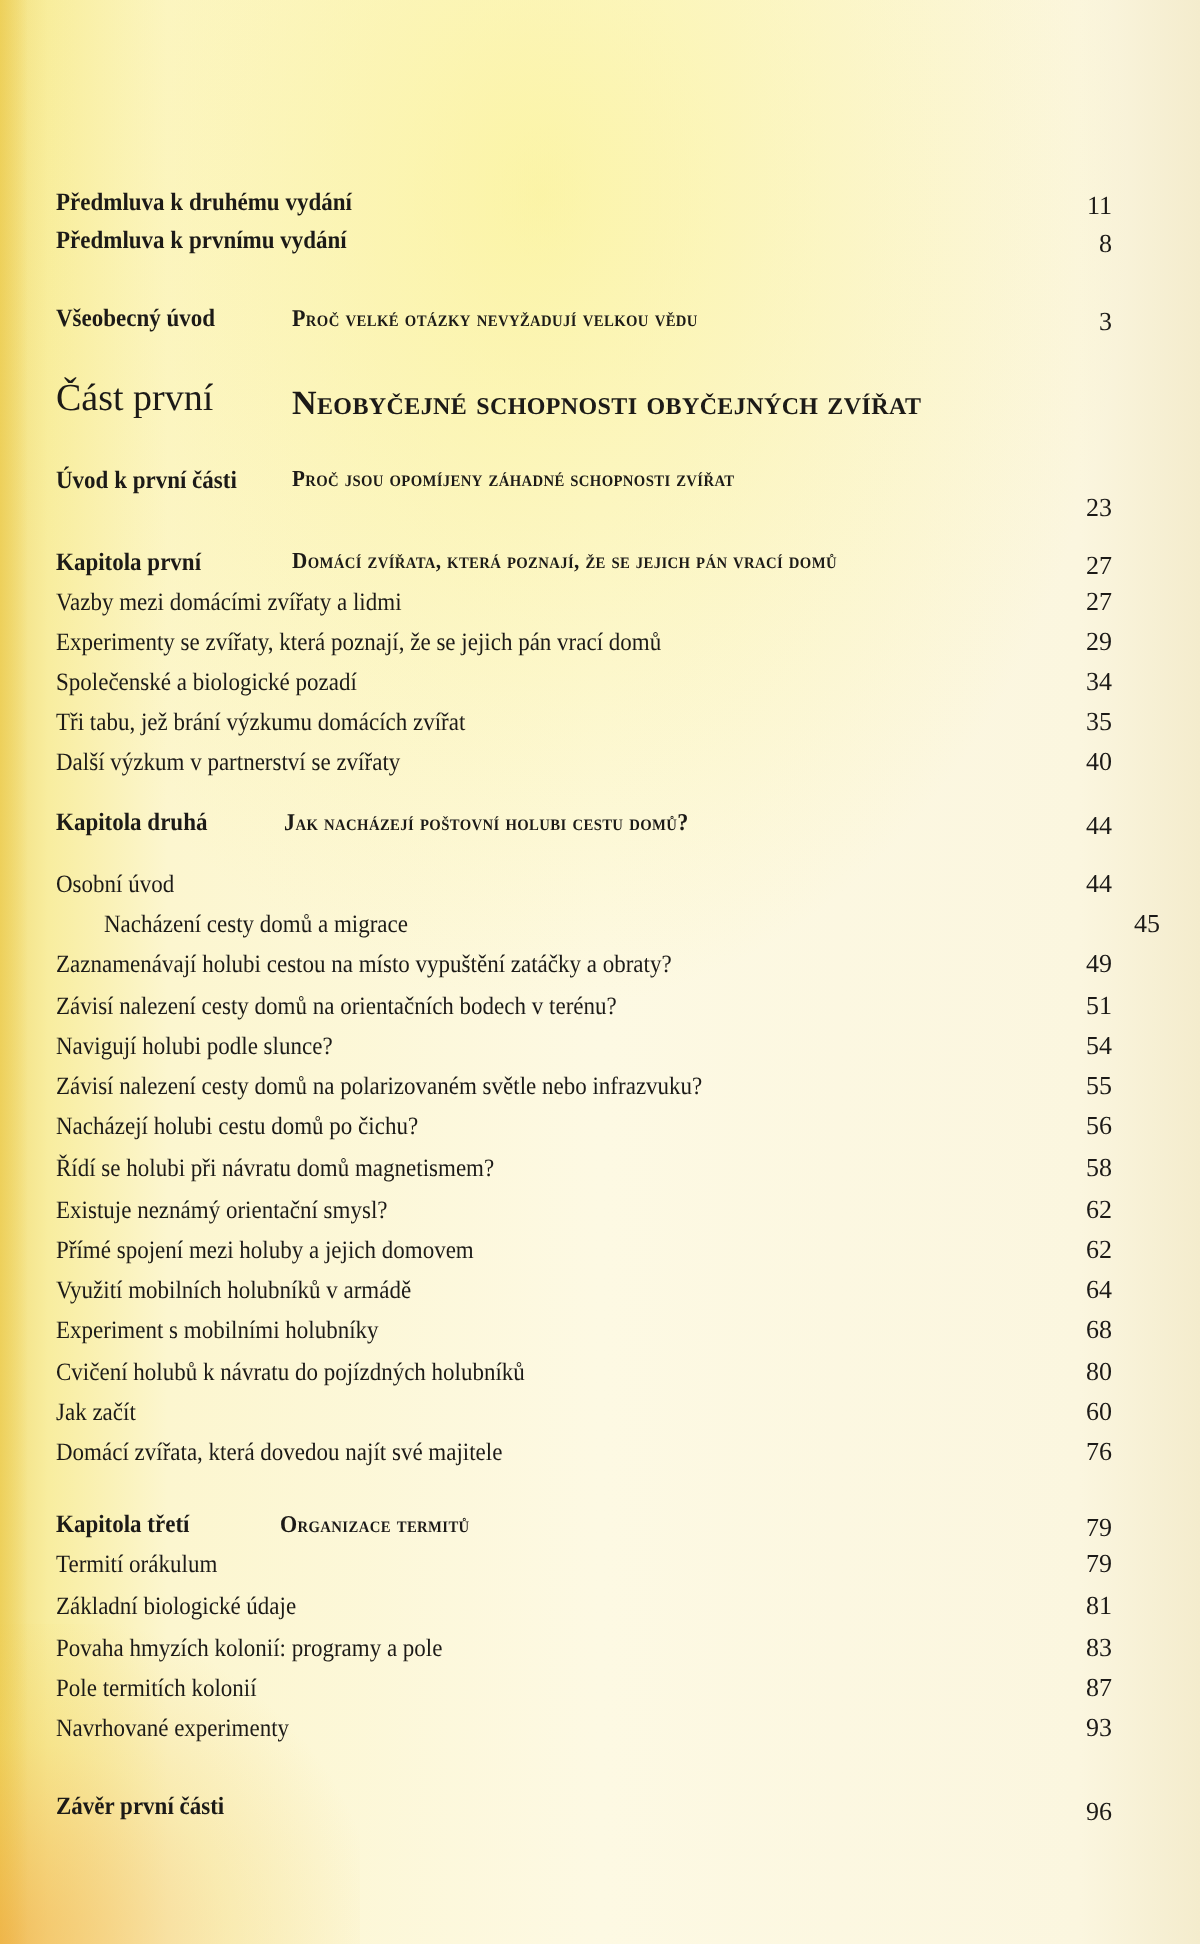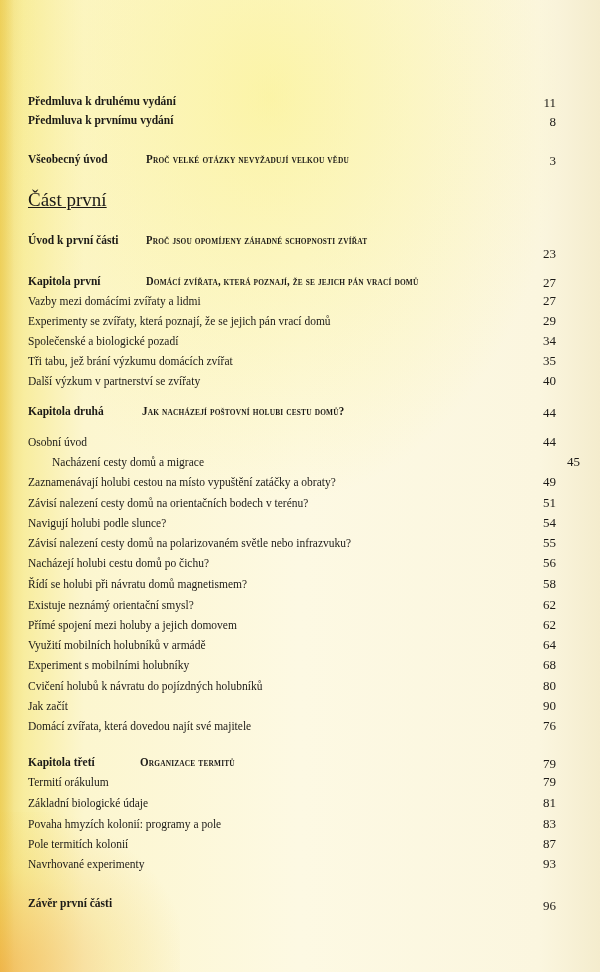--- a/index.html
+++ b/index.html
@@ -22,21 +22,21 @@
     pointer-events:none;
   }
   .row { position:absolute; left:28px; width:528px; font-size:12.5px; line-height:16px; white-space:nowrap; }
   .row .num { position:absolute; right:0; top:0; font-size:13px; }
   .bold { font-weight:bold; }
   .sc { font-variant: small-caps; font-weight:bold; letter-spacing:0.2px; }
   .label { display:inline-block; }
   .title { position:absolute; left:118px; top:0; }
   .part { font-size:19px; line-height:24px; }
   .part .title { left:118px; font-size:17px; }
-  .part .label { font-weight:normal;text-decoration:underline; }
+  .part .label { font-weight:normal; }
   .cond { transform: scaleX(0.92); transform-origin:left; display:inline-block; }
 </style>
 </head>
 <body>
 
 <div class="left-edge"></div>
 <div class="corner-bl"></div>
 
 <div>
 
@@ -50,20 +50,21 @@
   </div>
 
   <div class="row" style="top:151px;">
     <span class="label bold cond">Všeobecný úvod</span>
     <span class="title sc cond" style="font-size:12px;">Proč velké otázky nevyžadují velkou vědu</span>
     <span class="num" style="top:2px;">3</span>
   </div>
 
   <div class="row part" style="top:188px;">
     <span class="label">Část první</span>
+    <span class="title sc" style="top:2px;">Neobyčejné schopnosti obyčejných zvířat</span>
   </div>
 
   <div class="row" style="top:232px;">
     <span class="label bold cond">Úvod k první části</span>
     <span class="title sc cond" style="font-size:11.5px;">Proč jsou opomíjeny záhadné schopnosti zvířat</span>
     <span class="num" style="top:14px;">23</span>
   </div>
 
   <div class="row" style="top:273px;">
     <span class="label bold cond">Kapitola první</span>
@@ -87,21 +88,21 @@
   <div class="row" style="top:495px;"><span class="cond">Závisí nalezení cesty domů na orientačních bodech v terénu?</span><span class="num">51</span></div>
   <div class="row" style="top:515px;"><span class="cond">Navigují holubi podle slunce?</span><span class="num">54</span></div>
   <div class="row" style="top:535px;"><span class="cond">Závisí nalezení cesty domů na polarizovaném světle nebo infrazvuku?</span><span class="num">55</span></div>
   <div class="row" style="top:555px;"><span class="cond">Nacházejí holubi cestu domů po čichu?</span><span class="num">56</span></div>
   <div class="row" style="top:576px;"><span class="cond">Řídí se holubi při návratu domů magnetismem?</span><span class="num">58</span></div>
   <div class="row" style="top:597px;"><span class="cond">Existuje neznámý orientační smysl?</span><span class="num">62</span></div>
   <div class="row" style="top:617px;"><span class="cond">Přímé spojení mezi holuby a jejich domovem</span><span class="num">62</span></div>
   <div class="row" style="top:637px;"><span class="cond">Využití mobilních holubníků v armádě</span><span class="num">64</span></div>
   <div class="row" style="top:657px;"><span class="cond">Experiment s mobilními holubníky</span><span class="num">68</span></div>
   <div class="row" style="top:678px;"><span class="cond">Cvičení holubů k návratu do pojízdných holubníků</span><span class="num">80</span></div>
-  <div class="row" style="top:698px;"><span class="cond">Jak začít</span><span class="num">90</span></div>
+  <div class="row" style="top:698px;"><span class="cond">Jak začít</span><span class="num">60</span></div>
   <div class="row" style="top:718px;"><span class="cond">Domácí zvířata, která dovedou najít své majitele</span><span class="num">76</span></div>
 
   <div class="row" style="top:754px;">
     <span class="label bold cond">Kapitola třetí</span>
     <span class="title sc cond" style="left:112px;font-size:12px;">Organizace termitů</span>
     <span class="num" style="top:2px;">79</span>
   </div>
   <div class="row" style="top:774px;"><span class="cond">Termití orákulum</span><span class="num">79</span></div>
   <div class="row" style="top:795px;"><span class="cond">Základní biologické údaje</span><span class="num">81</span></div>
   <div class="row" style="top:816px;"><span class="cond">Povaha hmyzích kolonií: programy a pole</span><span class="num">83</span></div>

